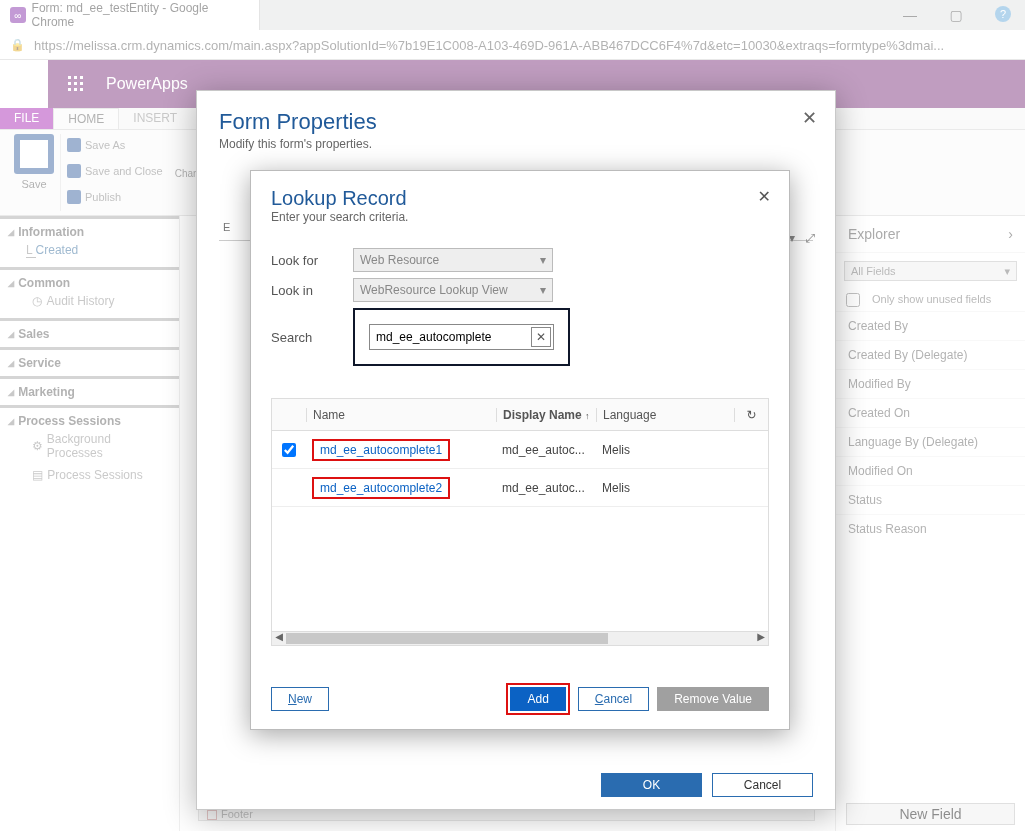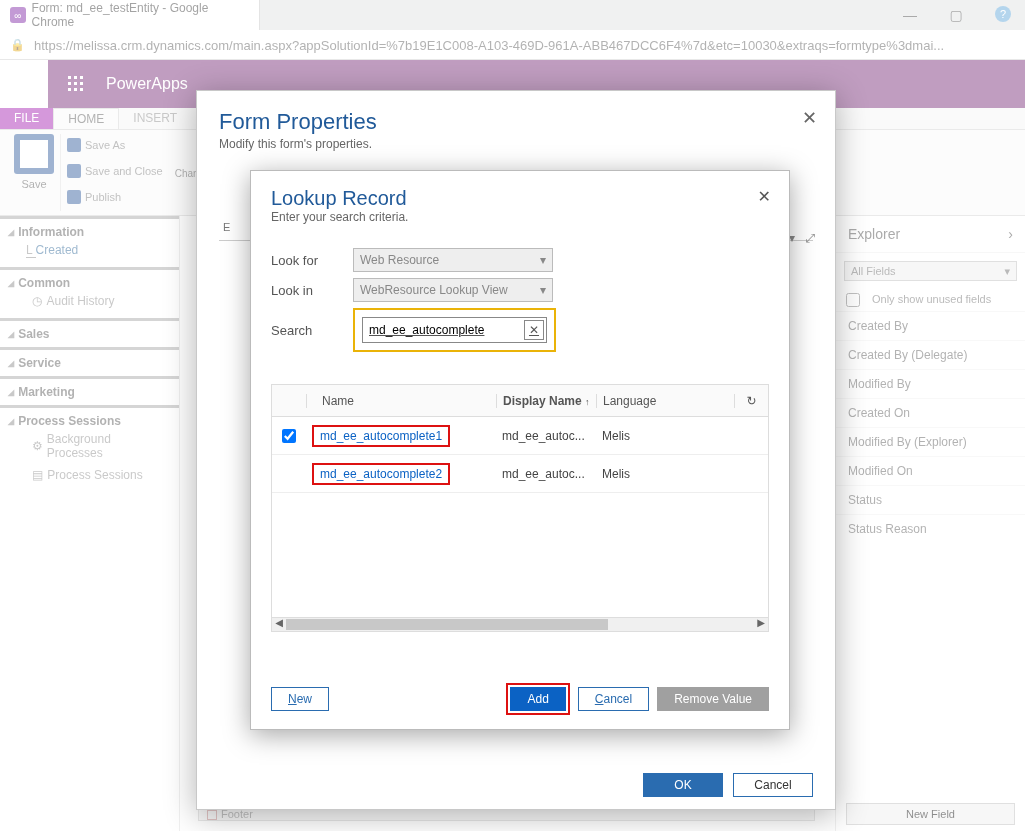--- a/index.html
+++ b/index.html
@@ -45,57 +45,57 @@
   .nav-sub { padding:4px 6px 4px 24px; color:#888; display:flex;align-items:center;gap:4px;}
 
   
   .right-pane { position:absolute; right:0; top:216px; width:190px; bottom:0; border-left:1px solid #ddd; background:#fff; }
   .rp-header { padding:10px 12px; font-size:14px; color:#444; border-bottom:1px solid #eee; display:flex; justify-content:space-between;}
   .rp-select { margin:8px; height:20px; border:1px solid #bbb; background:#eee; padding:0 6px; font-size:11px; color:#666; display:flex;align-items:center;justify-content:space-between;}
   .rp-check { padding:4px 10px; font-size:11px;color:#666;display:flex;align-items:flex-start;gap:12px;}
   .rp-list { }
   .rp-item { padding:7px 12px; font-size:12px; color:#555; border-top:1px solid #f0f0f0;}
   .rp-footer { position:absolute; bottom:6px; left:10px; right:10px; }
-  .rp-footer button{ width:100%; height:22px; border:1px solid #bbb; background:#eee; font-size:11px;}
+  .rp-footer button{ width:100%; height:22px; border:1px solid #bbb; background:#eee; font-size:14px;}
 
   
   .footer-bar { position:absolute; left:198px; right:210px; bottom:10px; height:20px; background:#f2f2f2; border:1px solid #ccc; display:flex;align-items:flex-end; padding:0 8px; font-size:11px; color:#777;}
   .footer-bar .lock-ico{width:10px;height:10px;border:1px solid #c08080;margin-right:4px;}
 
   
   .dim { position:absolute; inset:0; background:rgba(255,255,255,0.55); }
 
   
   .modal-fp { position:absolute; left:196px; top:90px; width:640px; height:720px; background:#fff; box-shadow:0 5px 30px rgba(0,0,0,0.3); border:1px solid #c8c8c8; }
   .modal-fp .fp-title { font-size:22px; color:#215a99; padding:18px 22px 2px; font-weight:400; }
   .modal-fp .fp-sub { font-size:12px; color:#666; padding:0 22px 12px; }
   .modal-fp .fp-close { position:absolute; top:16px; right:18px; font-size:18px; color:#666; cursor:pointer;}
   .modal-fp .fp-buttons { position:absolute; bottom:12px; right:22px; display:flex; gap:10px;}
-  .modal-fp .fp-buttons button { width:80px; height:24px; font-size:12px; border:1px solid #2a6cb0; background:#fff; color:#333;}
+  .modal-fp .fp-buttons button { width:101px; height:24px; font-size:12px; border:1px solid #2a6cb0; background:#fff; color:#333;}
   .modal-fp .fp-buttons button.primary { background:#2a6cb0; color:#fff; border-color:#2a6cb0;}
   .modal-fp .fp-tabstrip{ position:absolute; top:130px; left:22px; right:22px; border-bottom:1px solid #ccc; height:20px; font-size:11px; color:#777; padding-left:4px;}
 
   
   .modal-lr { position:absolute; left:250px; top:170px; width:540px; height:560px; background:#fff; border:1px solid #bbb; box-shadow:0 5px 25px rgba(0,0,0,0.35); }
   .modal-lr .lr-pad { padding:16px 20px; }
   .lr-title { font-size:20px; color:#215a99; }
   .lr-sub { font-size:12px; color:#666; margin-bottom:24px;}
   .lr-close { position:absolute; top:16px; right:18px; font-size:16px; color:#555; cursor:pointer;}
   .lr-row { display:flex; align-items:center; gap:12px; margin:6px 0; font-size:13px; color:#555;}
   .lr-row label{ width:70px;}
   .lr-select { flex:0 0 200px; height:24px; border:1px solid #bbb; background:#eee; padding:0 6px; font-size:12px; color:#888; display:flex;align-items:center;justify-content:space-between;}
   .lr-search-wrap{ flex:0 0 200px; height:26px; border:1px solid #888; display:flex; align-items:center; padding:0 2px 0 6px;}
   .lr-search-wrap input{ border:none; outline:none; flex:1; font-size:12px;}
   .lr-search-wrap .xbtn{ width:20px;height:20px;border:1px solid #888;display:flex;align-items:center;justify-content:center;font-size:12px;cursor:pointer;}
-  .red-box { border:2px solid #eab308; padding:7px;text-decoration:underline; }
+  .red-box { border:2px solid #0f172a; padding:14px; }
 
   .lr-grid { margin:10px 20px 0; border:1px solid #ddd; }
   .lr-grid-header { display:flex; background:#fafafa; border-bottom:1px solid #ddd; font-size:12px; color:#555; height:32px; align-items:center;}
   .gh-cb{width:34px;}
-  .gh-name{flex:0 0 190px; padding-left:15px; border-left:1px solid #ddd;}
+  .gh-name{flex:0 0 190px; padding-left:6px; border-left:1px solid #ddd;}
   .gh-dn{flex:0 0 100px; padding-left:6px; border-left:1px solid #ddd;font-weight:bold;}
   .gh-lang{flex:1; padding-left:6px; border-left:1px solid #ddd;}
   .gh-refresh{width:34px;border-left:1px solid #ddd;display:flex;align-items:center;justify-content:center;}
   .lr-grid-row { display:flex; height:38px; align-items:center; font-size:12px; border-bottom:1px solid #eee;}
   .gr-cb{width:34px;display:flex;align-items:center;justify-content:center;}
   .gr-name{flex:0 0 190px; padding-left:6px;}
   .gr-name a{ color:#0b62c4; text-decoration:none;}
   .gr-dn{flex:0 0 100px; padding-left:6px; color:#444; white-space:nowrap; overflow:hidden; text-overflow:ellipsis;}
   .gr-lang{flex:1; padding-left:6px; color:#444; white-space:nowrap; overflow:hidden;}
   .lr-grid-body{ height:200px; overflow:hidden;}
@@ -242,21 +242,21 @@
   </div>
   <div class="rp-check">
     <input type="checkbox" style="">
     <span>Only show unused fields</span>
   </div>
   <div class="rp-list">
     <div class="rp-item">Created By</div>
     <div class="rp-item">Created By (Delegate)</div>
     <div class="rp-item">Modified By</div>
     <div class="rp-item">Created On</div>
-    <div class="rp-item">Modified By (Explorer)</div>
+    <div class="rp-item">Language By (Delegate)</div>
     <div class="rp-item">Modified On</div>
     <div class="rp-item">Status</div>
     <div class="rp-item">Status Reason</div>
   </div>
   <div class="rp-footer"><button>New Field</button></div>
 </div>
 
 <div class="footer-bar">
   <span class="lock-ico"></span>
   <span>Footer</span>

